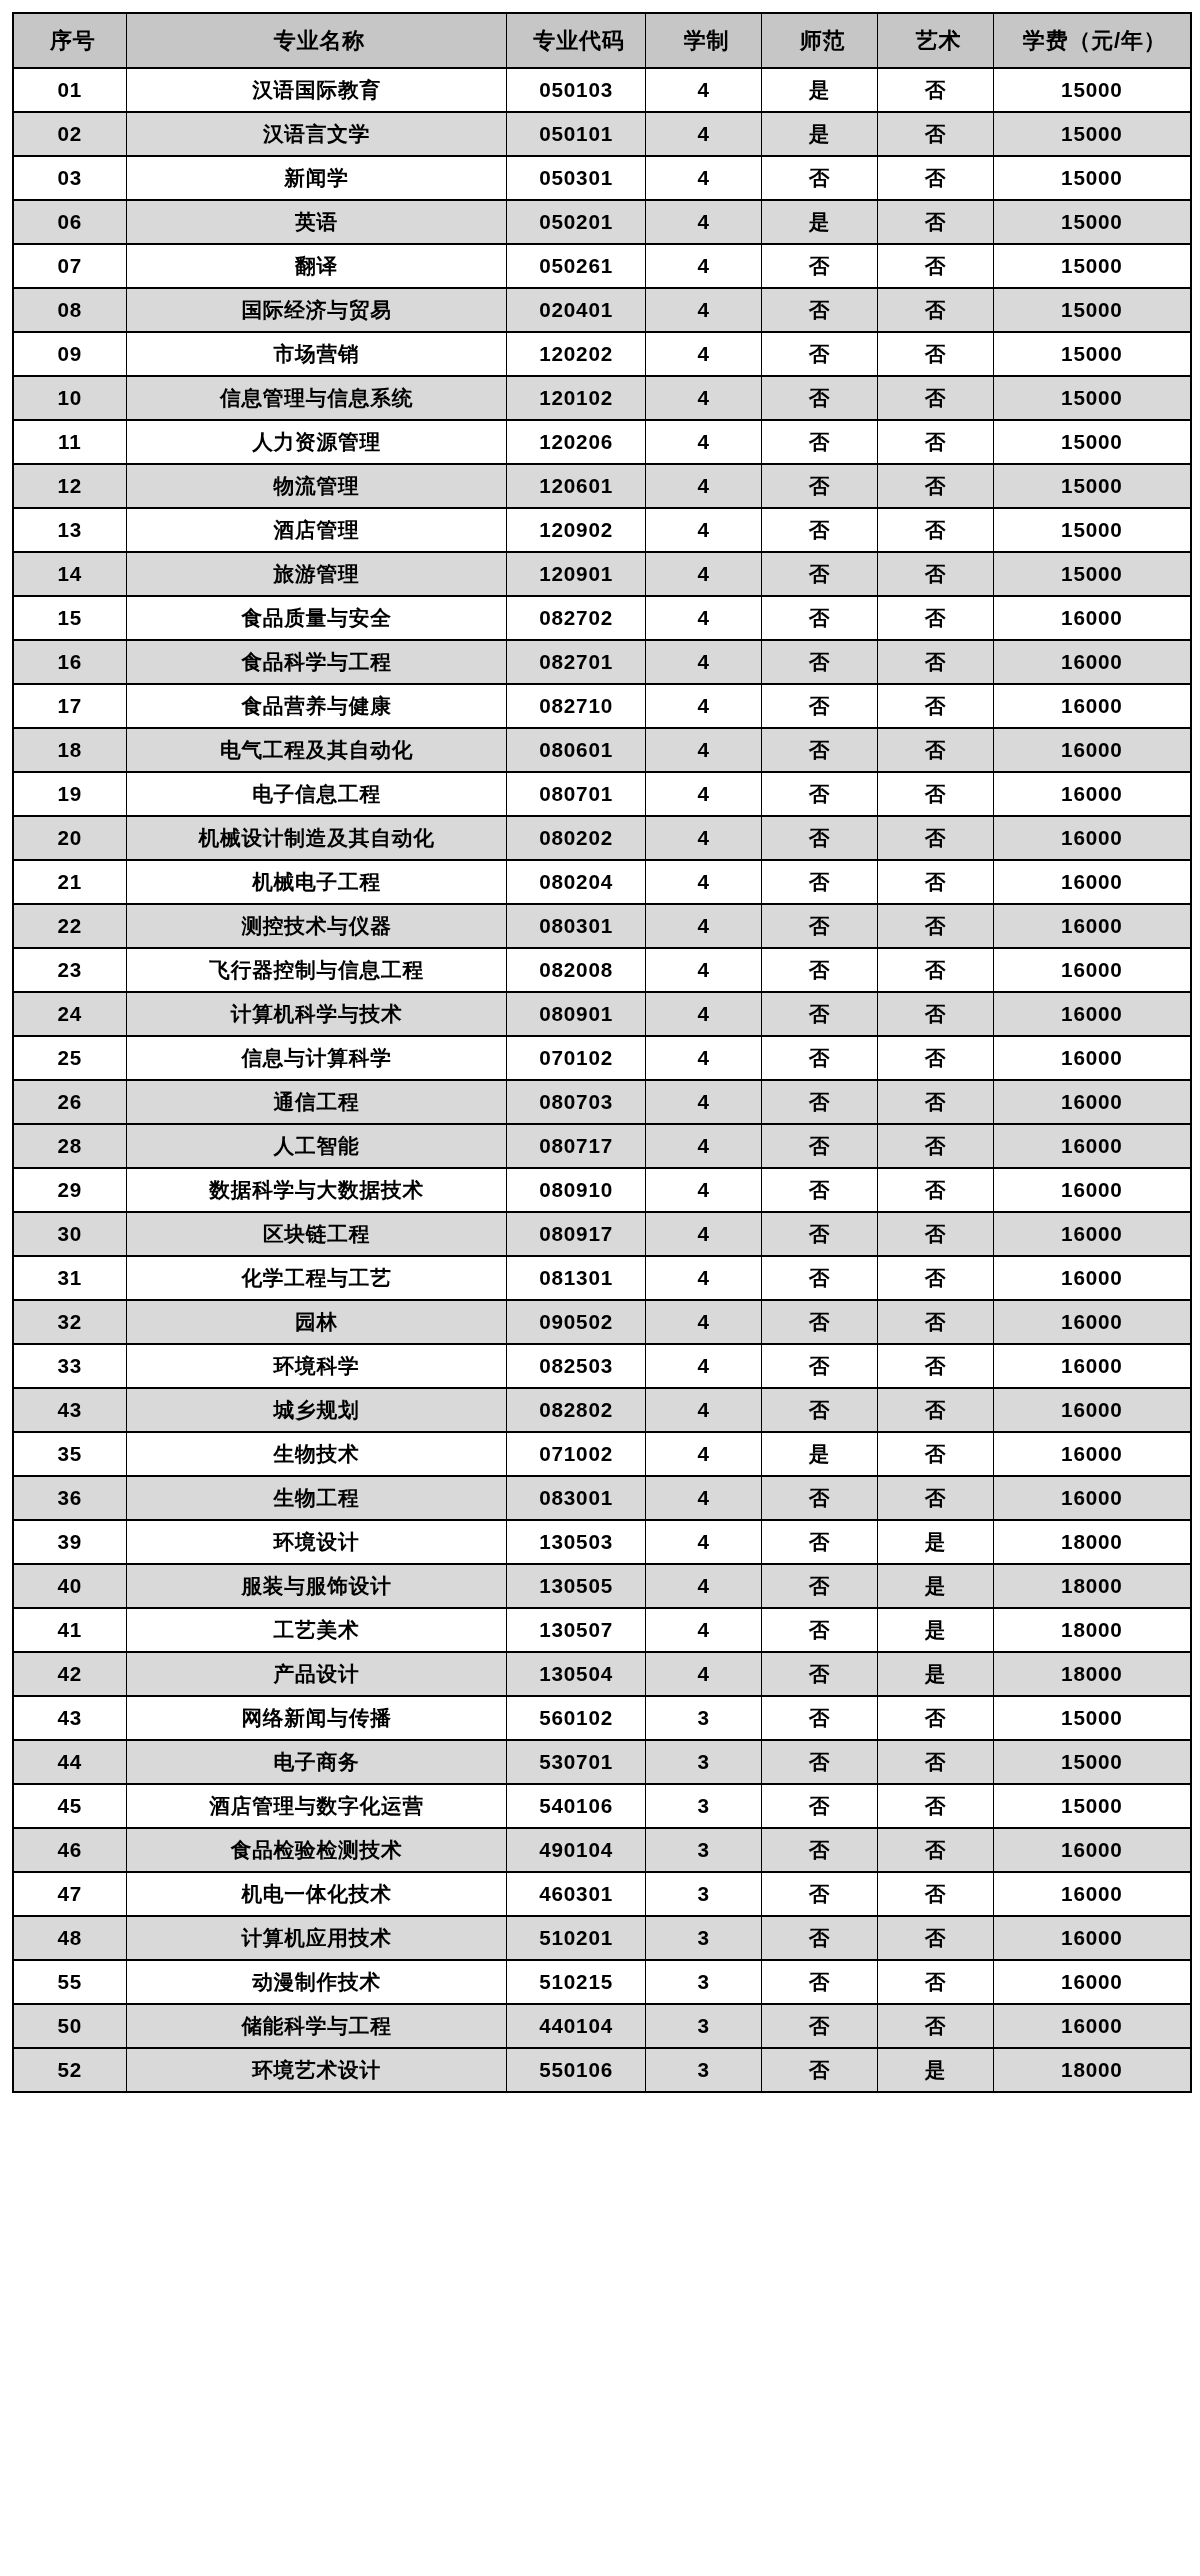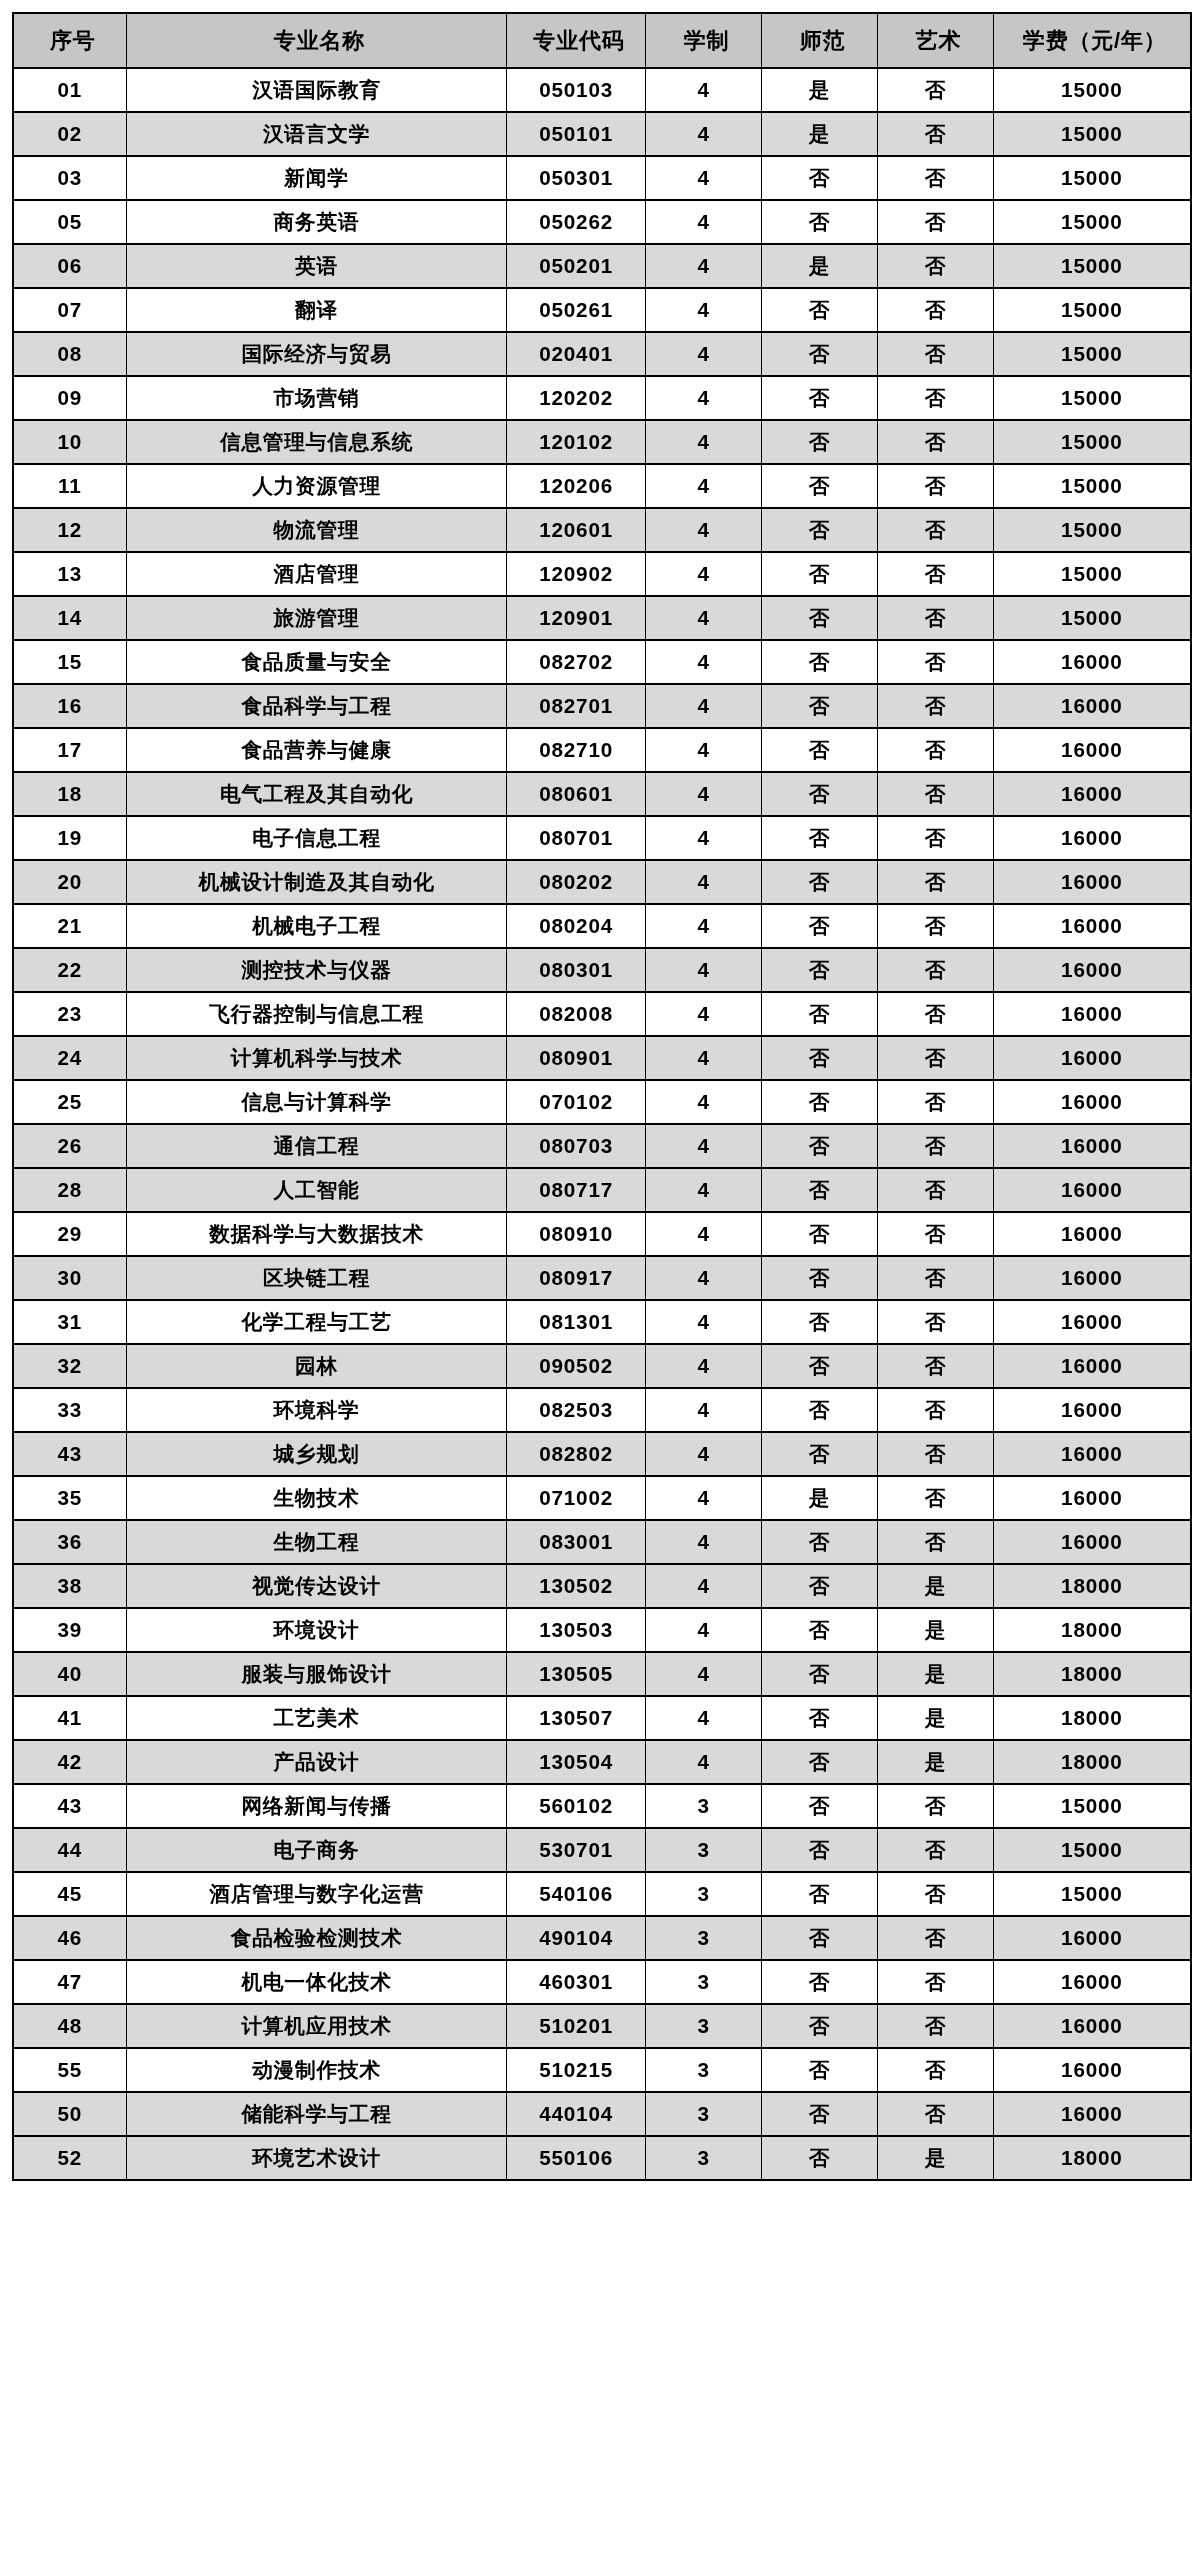--- a/index.html
+++ b/index.html
@@ -99,29 +99,20 @@
         </tr>
         <tr>
           <td>03</td>
           <td>新闻学</td>
           <td>050301</td>
           <td>4</td>
           <td>否</td>
           <td>否</td>
           <td>15000</td>
         </tr>
-        <tr>
-          <td>05</td>
-          <td>商务英语</td>
-          <td>050262</td>
-          <td>4</td>
-          <td>否</td>
-          <td>否</td>
-          <td>15000</td>
-        </tr>
         <tr class="alt">
           <td>06</td>
           <td>英语</td>
           <td>050201</td>
           <td>4</td>
           <td>是</td>
           <td>否</td>
           <td>15000</td>
         </tr>
         <tr>
@@ -377,29 +368,20 @@
           <td>16000</td>
         </tr>
         <tr class="alt">
           <td>36</td>
           <td>生物工程</td>
           <td>083001</td>
           <td>4</td>
           <td>否</td>
           <td>否</td>
           <td>16000</td>
-        </tr>
-        <tr class="alt">
-          <td>38</td>
-          <td>视觉传达设计</td>
-          <td>130502</td>
-          <td>4</td>
-          <td>否</td>
-          <td>是</td>
-          <td>18000</td>
         </tr>
         <tr>
           <td>39</td>
           <td>环境设计</td>
           <td>130503</td>
           <td>4</td>
           <td>否</td>
           <td>是</td>
           <td>18000</td>
         </tr>

